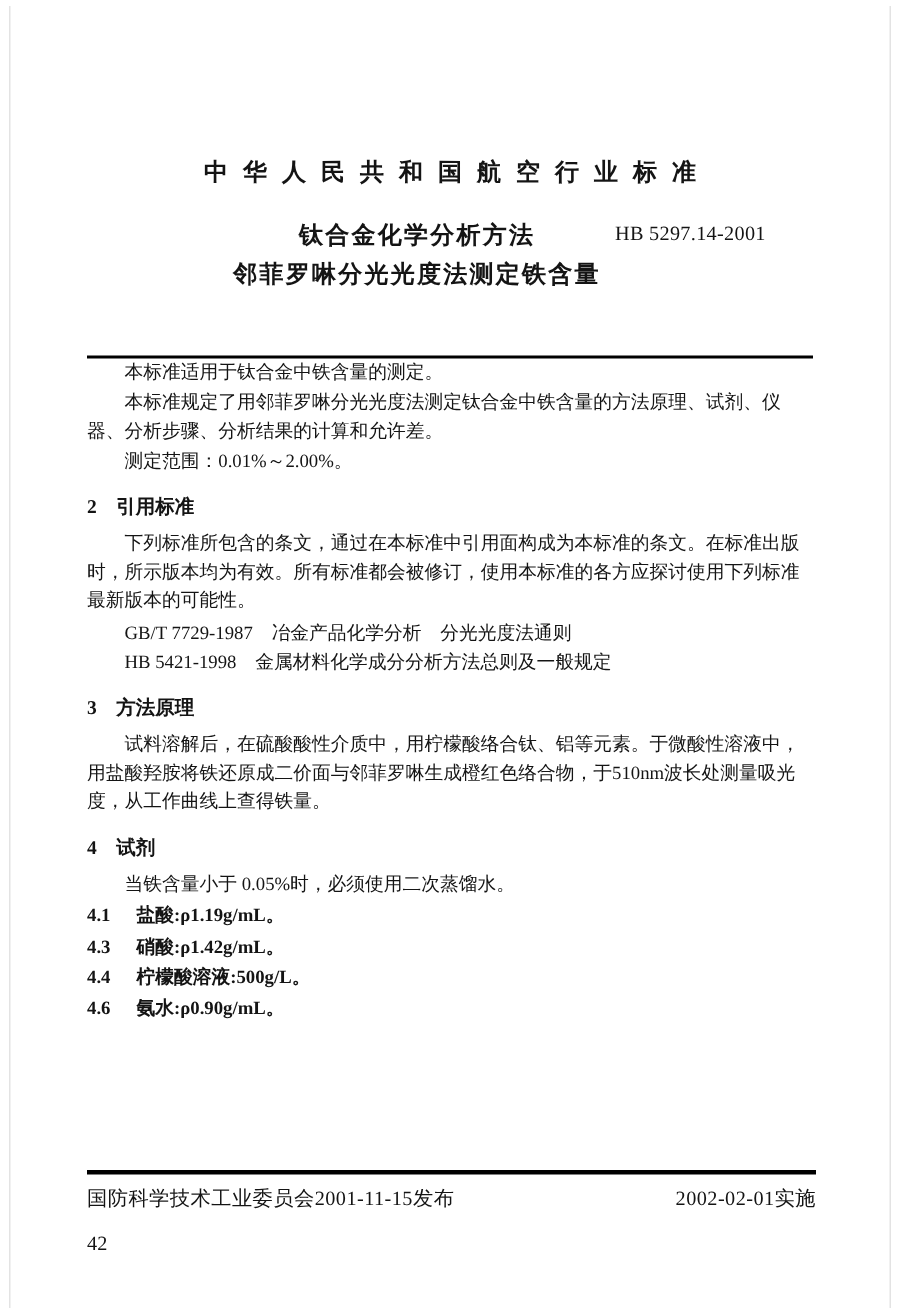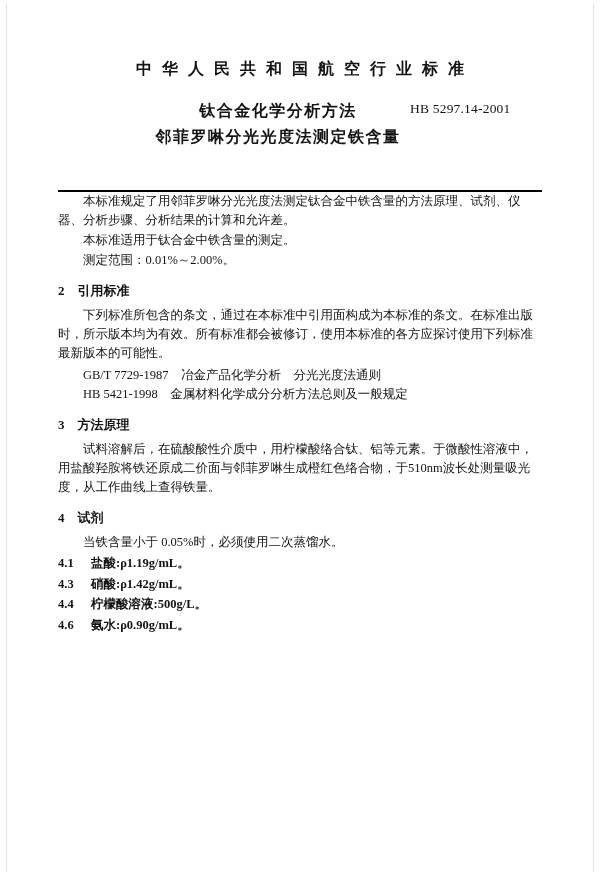--- a/index.html
+++ b/index.html
@@ -6,21 +6,21 @@
   html, body { background: #f4f4f4; }
   .page {
     width: 600px;
     height: 876px;
     margin: 0 auto;
     position: relative;
     background: #ffffff;
     color: #141414;
     font-family: "Liberation Serif", "DejaVu Serif", serif;
     overflow: hidden;
-    padding-top: 58px;
+    padding-top: 105px;
   }
   .scan-frame {
     position: absolute;
     top: 4px; bottom: 4px; left: 6px; right: 6px;
     border-left: 1px solid #e3e3e3;
     border-right: 1px solid #e3e3e3;
     pointer-events: none;
   }
   .std-type {
     text-align: center;
@@ -115,22 +115,22 @@
     <div class="std-no">
       <div class="no-line1">HB 5297.14-2001</div>
     </div>
   </div>
 
   <div class="rule-top"></div>
 
   <div class="content">
 
     <div class="section">
+      <p class="para">本标准适用于钛合金中铁含量的测定。</p>
       <p class="para">本标准规定了用邻菲罗啉分光光度法测定钛合金中铁含量的方法原理、试剂、仪器、分析步骤、分析结果的计算和允许差。</p>
-      <p class="para">本标准适用于钛合金中铁含量的测定。</p>
       <p class="para">测定范围：0.01%～2.00%。</p>
     </div>
 
     <div class="section">
       <div class="sec-heading">2　引用标准</div>
       <p class="para">下列标准所包含的条文，通过在本标准中引用面构成为本标准的条文。在标准出版时，所示版本均为有效。所有标准都会被修订，使用本标准的各方应探讨使用下列标准最新版本的可能性。</p>
       <div class="refs">
         <div class="ref">GB/T 7729-1987　冶金产品化学分析　分光光度法通则</div>
         <div class="ref">HB 5421-1998　金属材料化学成分分析方法总则及一般规定</div>
       </div>
@@ -155,13 +155,21 @@
           <span class="item-no">4.4</span><span>柠檬酸溶液:500g/L。</span>
         </div>
         <div class="item">
           <span class="item-no">4.6</span><span>氨水:ρ0.90g/mL。</span>
         </div>
       </div>
     </div>
 
   </div>
 
+  <div class="bottom">
+    <div class="rule-bottom"></div>
+    <div class="footer-row">
+      <span>国防科学技术工业委员会2001-11-15发布</span>
+      <span>2002-02-01实施</span>
+    </div>
+    <div class="page-no">42</div>
+  </div>
 </div>
 
 </body></html>

